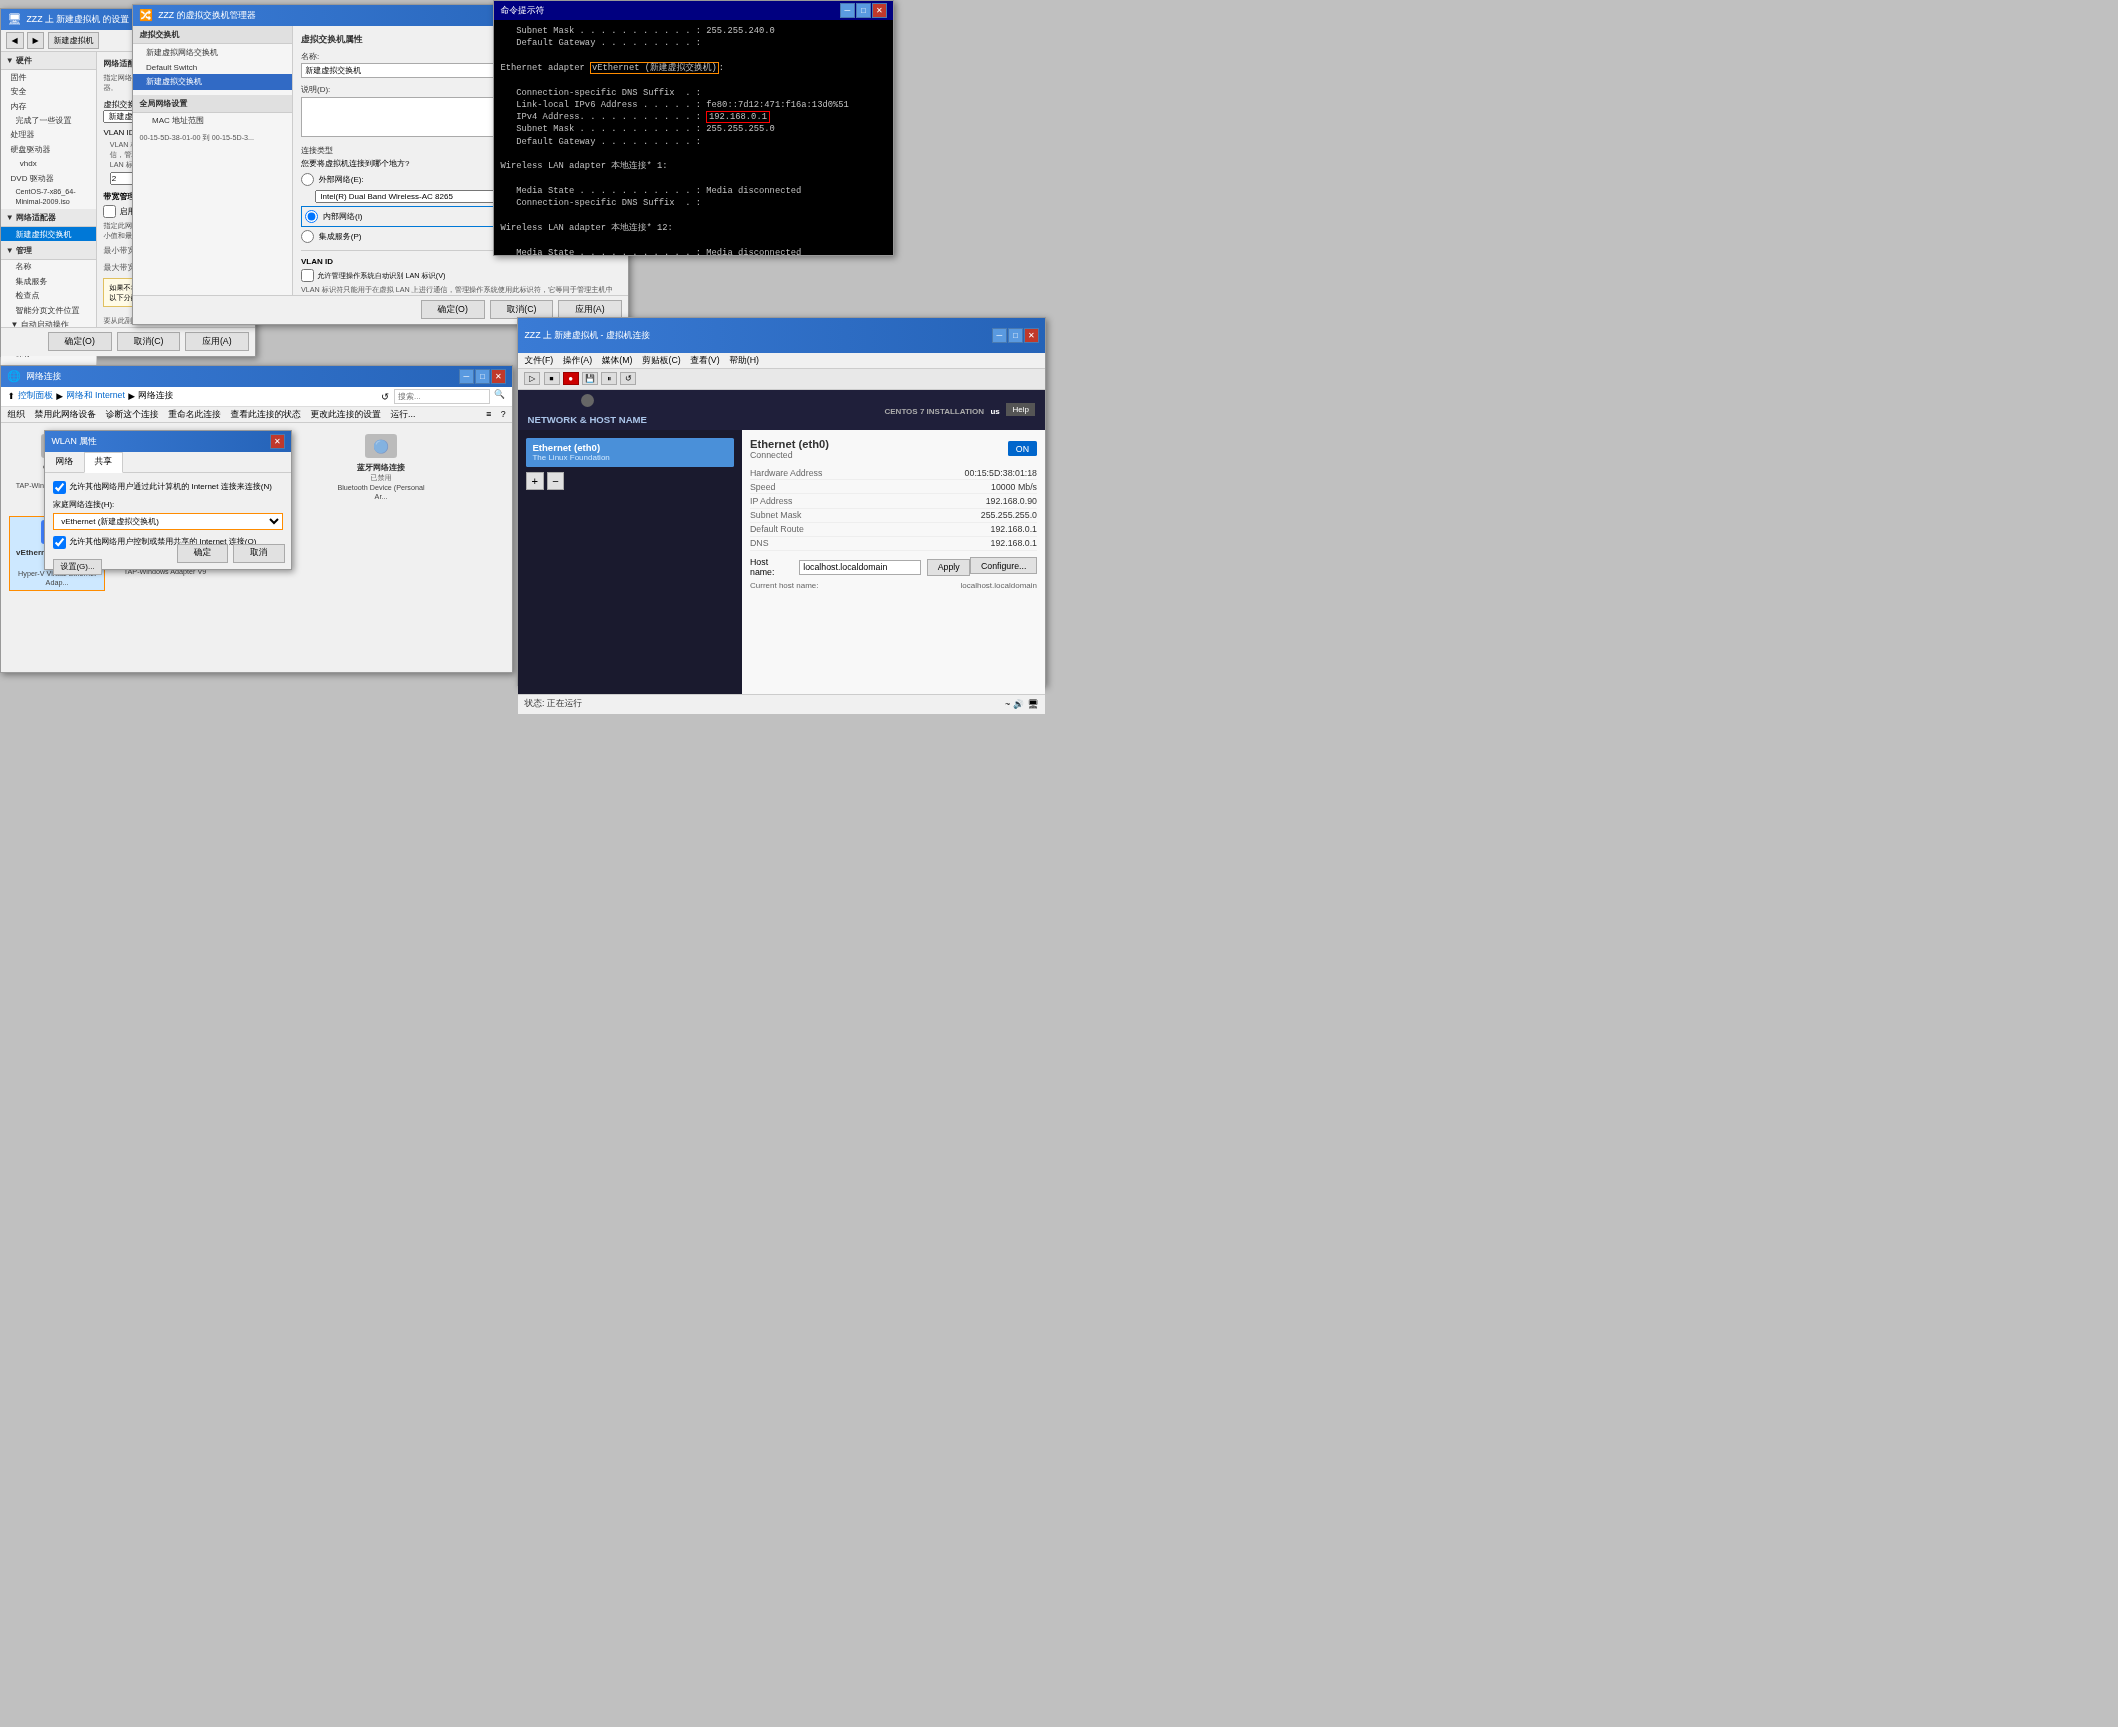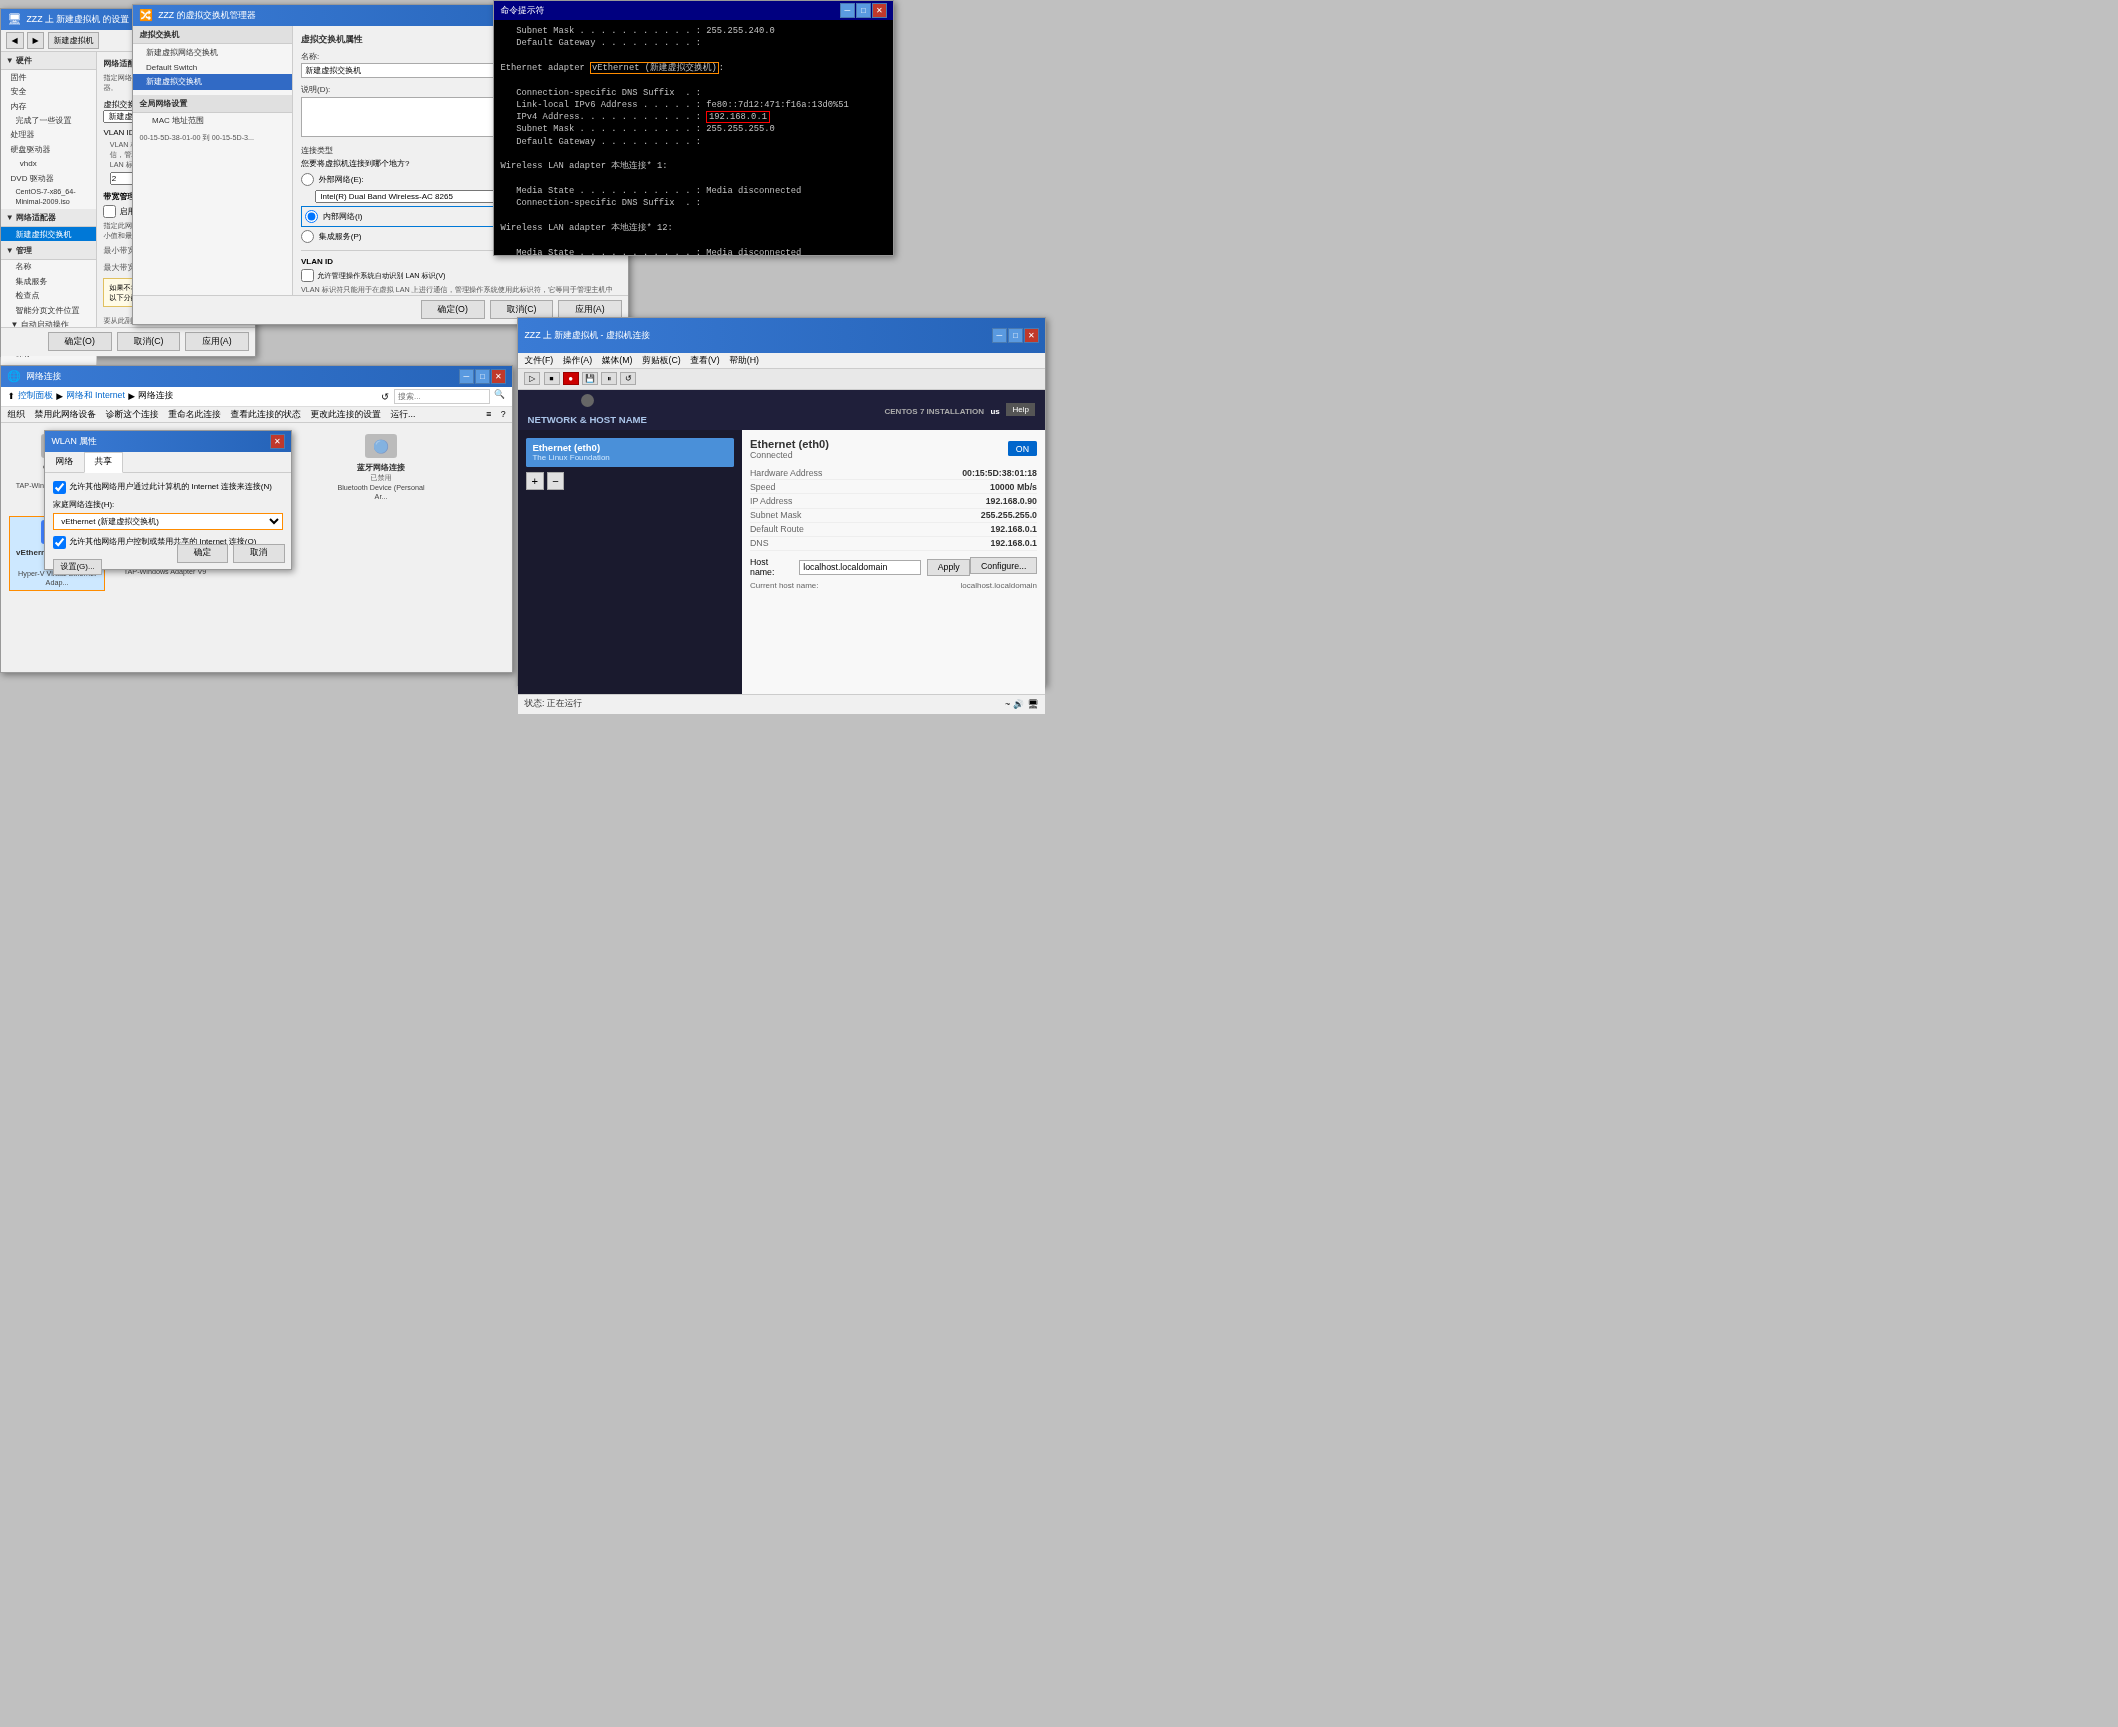--- a/index.html
+++ b/index.html
@@ -454,21 +454,21 @@
     }
     .eth-detail-row {
       display: flex;
       justify-content: space-between;
       padding: 1.6px 0;
       font-size: 8.8px;
       border-bottom: 0.8px solid #eee;
       gap: 26px;
     }
     .eth-detail-key { color: #666; }
-    .eth-detail-val { color: #333; font-weight: 700; }
+    .eth-detail-val { color: #333; font-weight: 400; }
     .host-row {
       display: flex;
       align-items: center;
       gap: 6.4px;
       margin-top: 3.2px;
     }
     .host-input {
       width: 128px;
       border: 0.8px solid #aaa;
       padding: 1.6px 3.2px;

